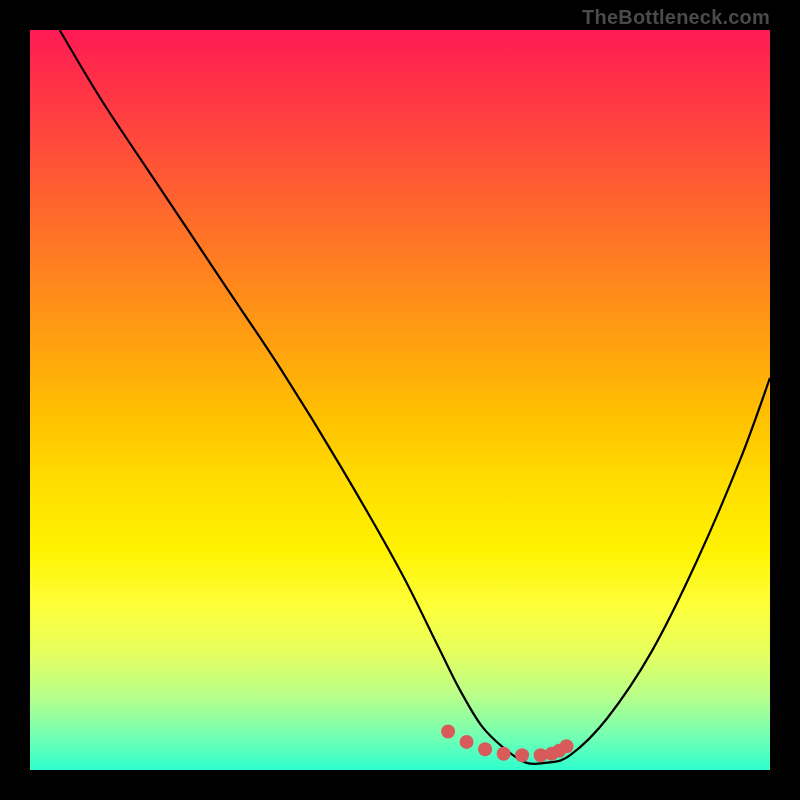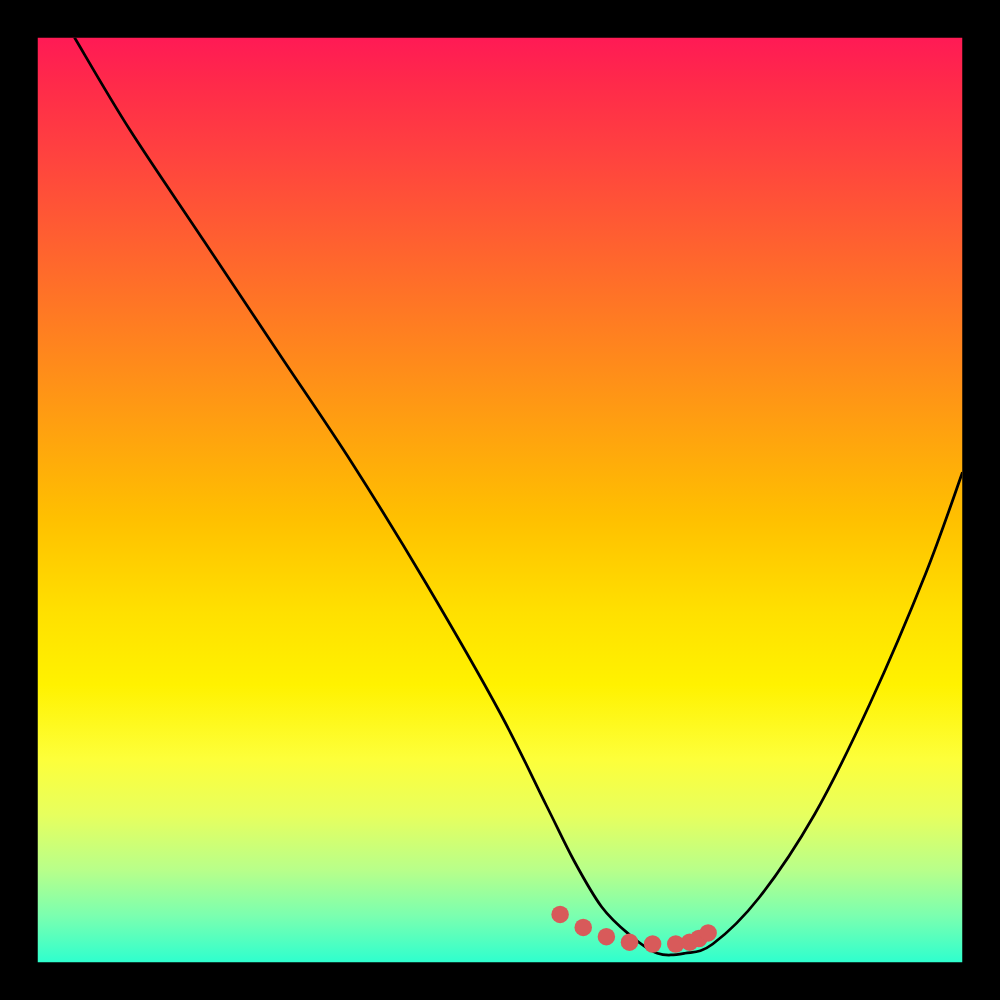--- a/index.html
+++ b/index.html
@@ -60,20 +60,21 @@
     position: absolute;
     inset: 0;
     width: 100%;
     height: 100%;
   }
 </style>
 </head>
 <body>
 
 <div class="frame">
+  <div class="watermark">TheBottleneck.com</div>
   <div class="plot-area">
     <div class="gradient-bg"></div>
     <svg class="curve" viewBox="0 0 740 740" preserveAspectRatio="none">
       <path id="main-curve" fill="none" stroke="#000000" stroke-width="2.2" d="M29.6,0.0 C37.0,12.3 56.7,46.9 74.0,74.0 C91.3,101.1 113.5,133.2 133.2,162.8 C152.9,192.4 172.7,222.0 192.4,251.6 C212.1,281.2 231.9,309.6 251.6,340.4 C271.3,371.2 291.1,403.3 310.8,436.6 C330.5,469.9 354.0,510.6 370.0,540.2 C386.0,569.8 397.1,594.5 407.0,614.2 C416.9,633.9 421.8,645.0 429.2,658.6 C436.6,672.2 444.0,685.7 451.4,695.6 C458.8,705.5 466.2,711.6 473.6,717.8 C481.0,724.0 488.4,730.1 495.8,732.6 C503.2,735.1 510.6,733.8 518.0,732.6 C525.4,731.4 530.3,732.6 540.2,725.2 C550.1,717.8 563.6,705.5 577.2,688.2 C590.8,670.9 606.8,647.5 621.6,621.6 C636.4,595.7 651.2,564.9 666.0,532.8 C680.8,500.7 698.1,460.0 710.4,429.2 C722.7,398.4 735.1,361.4 740.0,347.8"></path>
       <g id="dots">
           <circle cx="418.1" cy="701.5" r="7" fill="#d85a5a"></circle>
           <circle cx="436.6" cy="711.9" r="7" fill="#d85a5a"></circle>
           <circle cx="455.1" cy="719.3" r="7" fill="#d85a5a"></circle>
           <circle cx="473.6" cy="723.7" r="7" fill="#d85a5a"></circle>
           <circle cx="492.1" cy="725.2" r="7" fill="#d85a5a"></circle>

